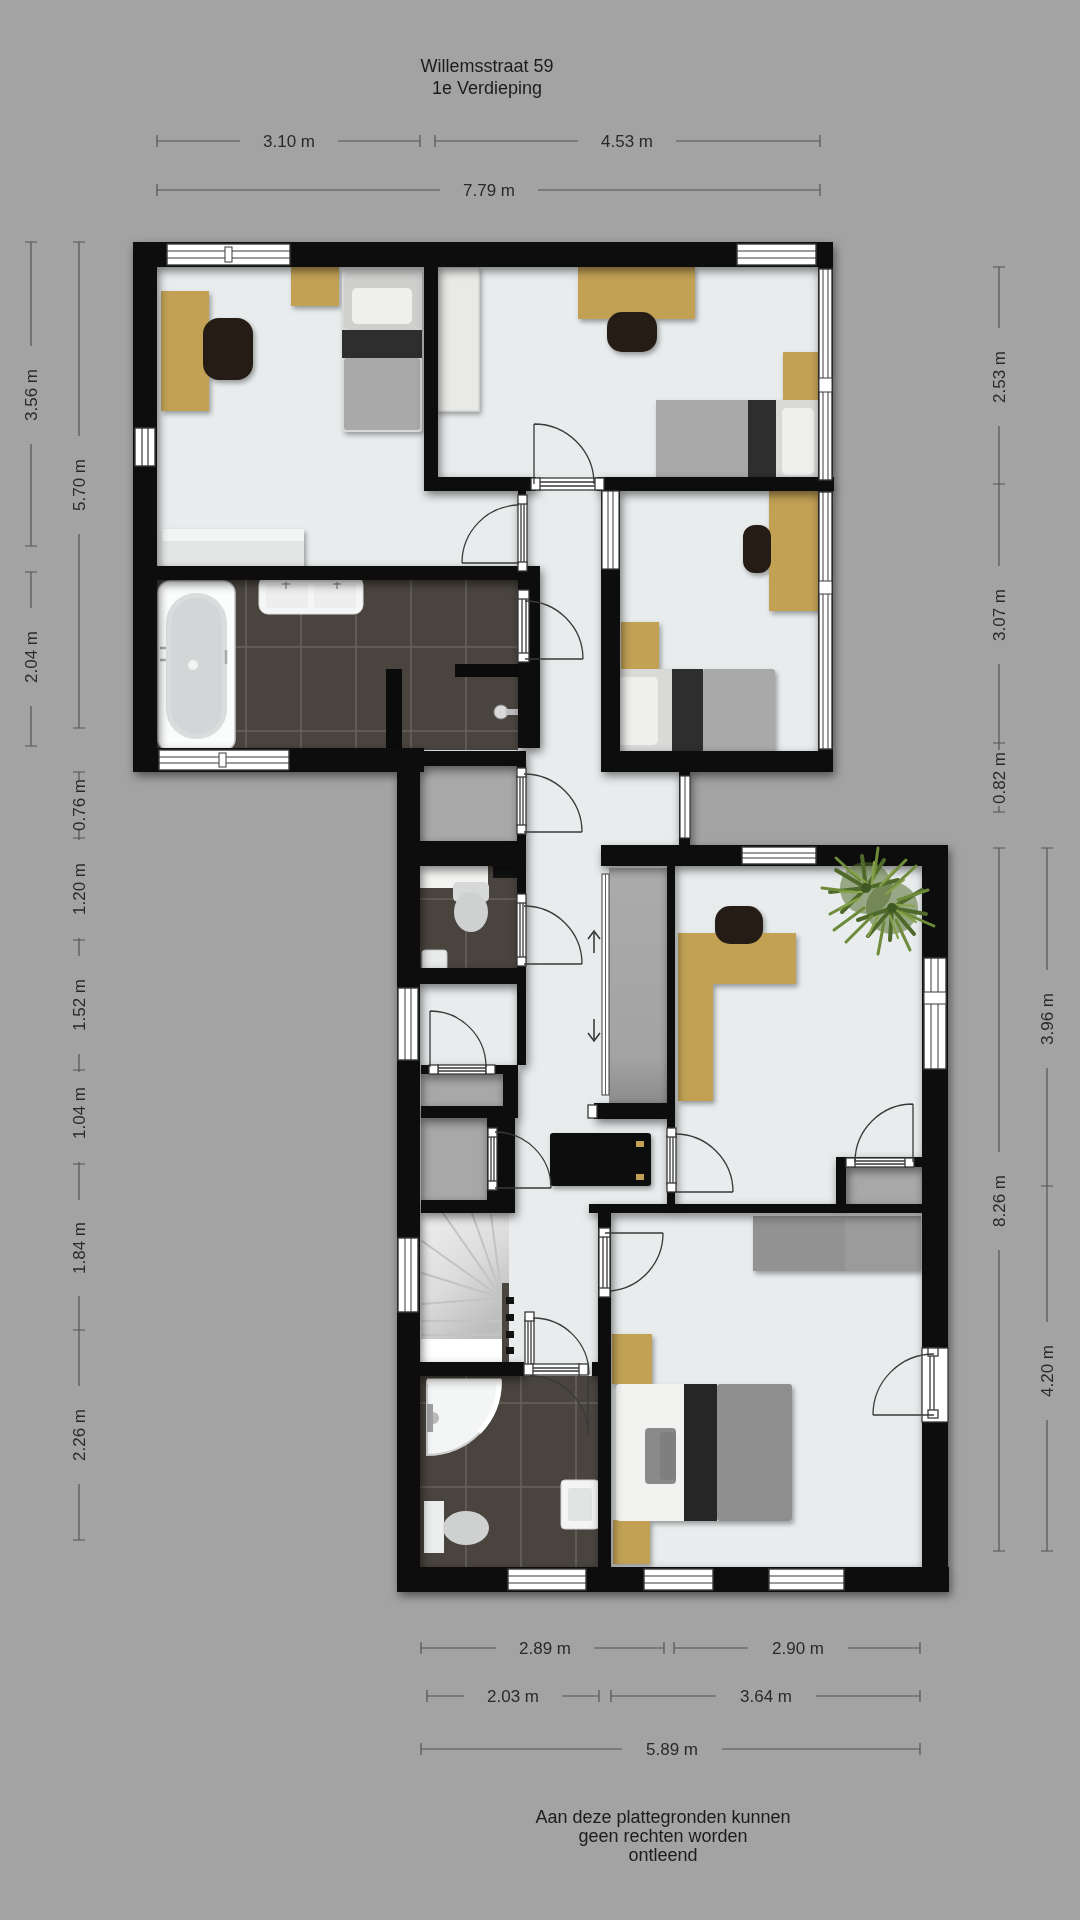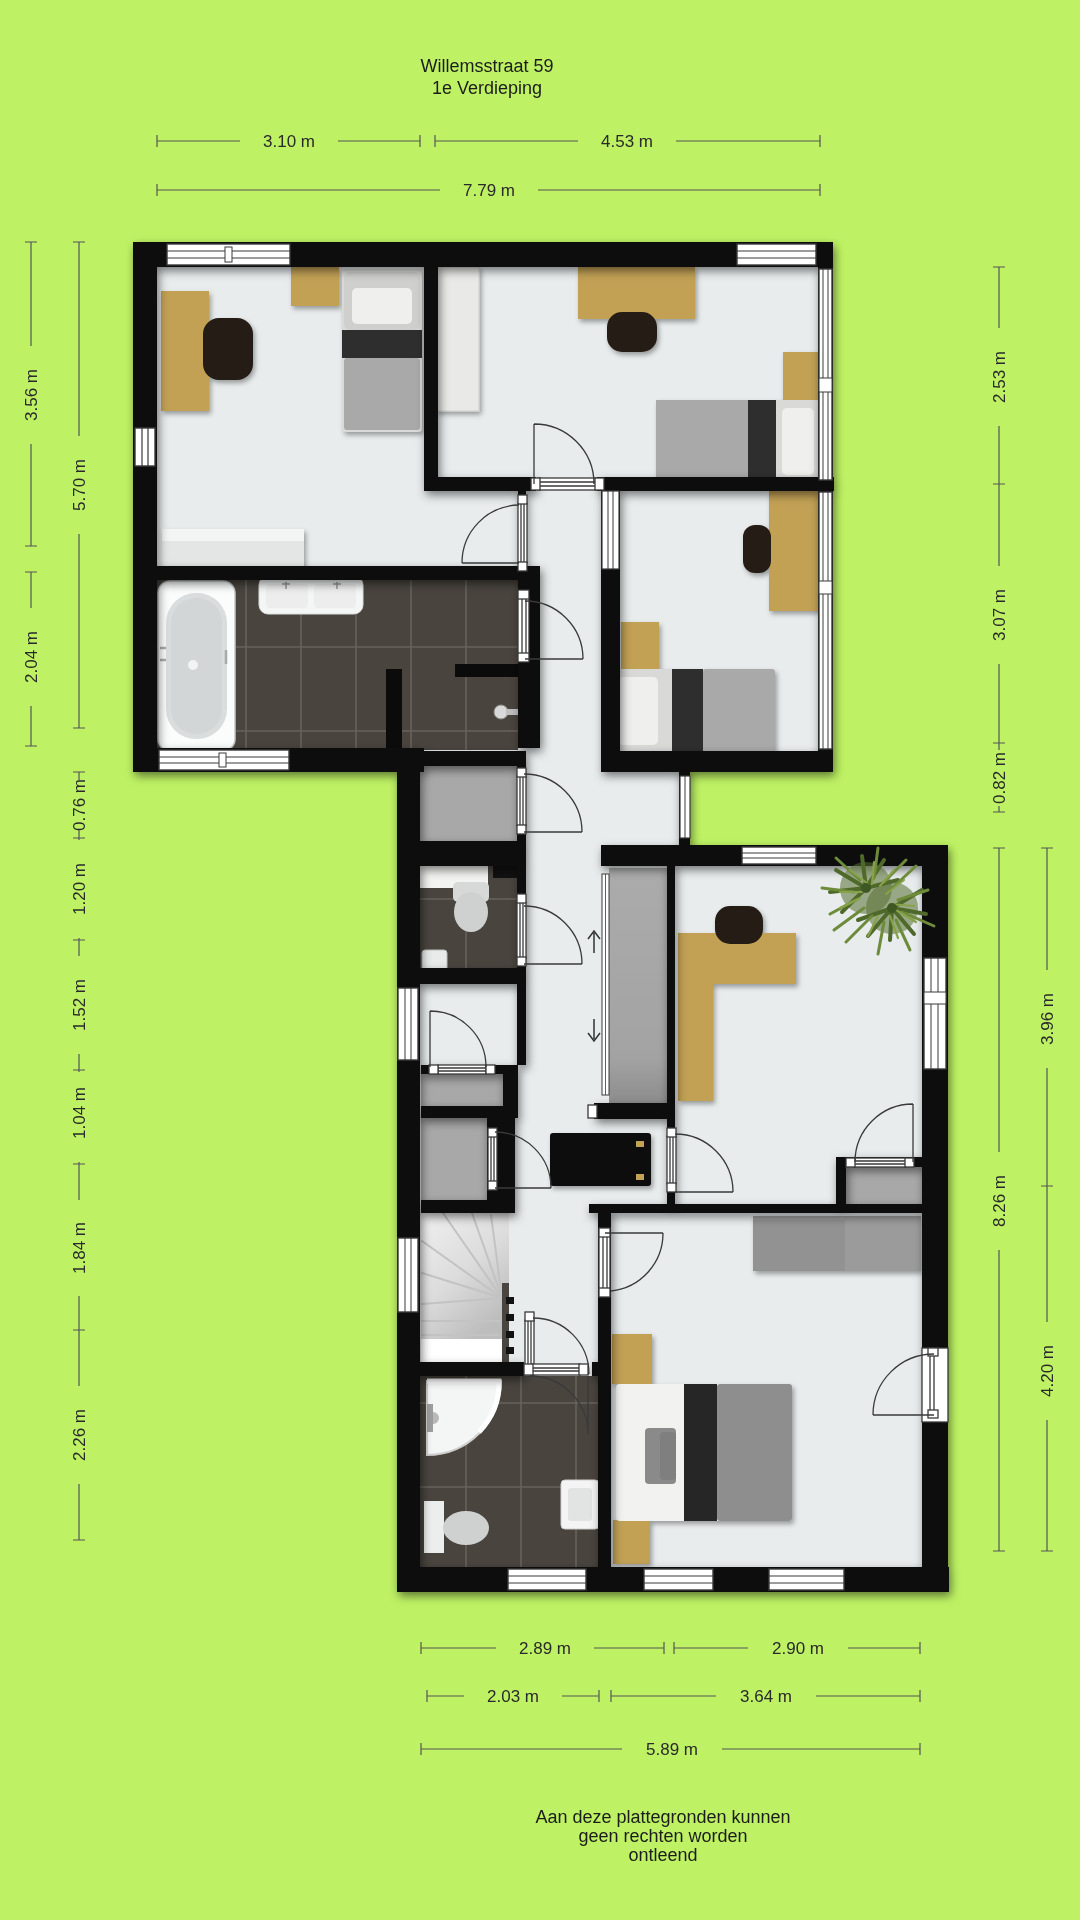--- a/index.html
+++ b/index.html
@@ -1,16 +1,16 @@
 <!DOCTYPE html>
 <html><head>
 <meta charset="utf-8">
 <style>
   html,body{margin:0;padding:0;background:#ffffff;}
-  #page{position:relative;width:1080px;height:1920px;background:#bef264;overflow:hidden;
+  #page{position:relative;width:1080px;height:1920px;background:#a3a3a3;overflow:hidden;
         font-family:"Liberation Sans", sans-serif;text-decoration:underline;}
   svg{position:absolute;left:0;top:0;}
   text{font-family:"Liberation Sans", sans-serif;}
 </style>
 </head>
 <body>
 <div id="page">
 <svg width="1080" height="1920" viewBox="0 0 1080 1920">
 <defs>
   <pattern id="tiles" width="55" height="84" patternUnits="userSpaceOnUse" patternTransform="translate(26 -25)">

